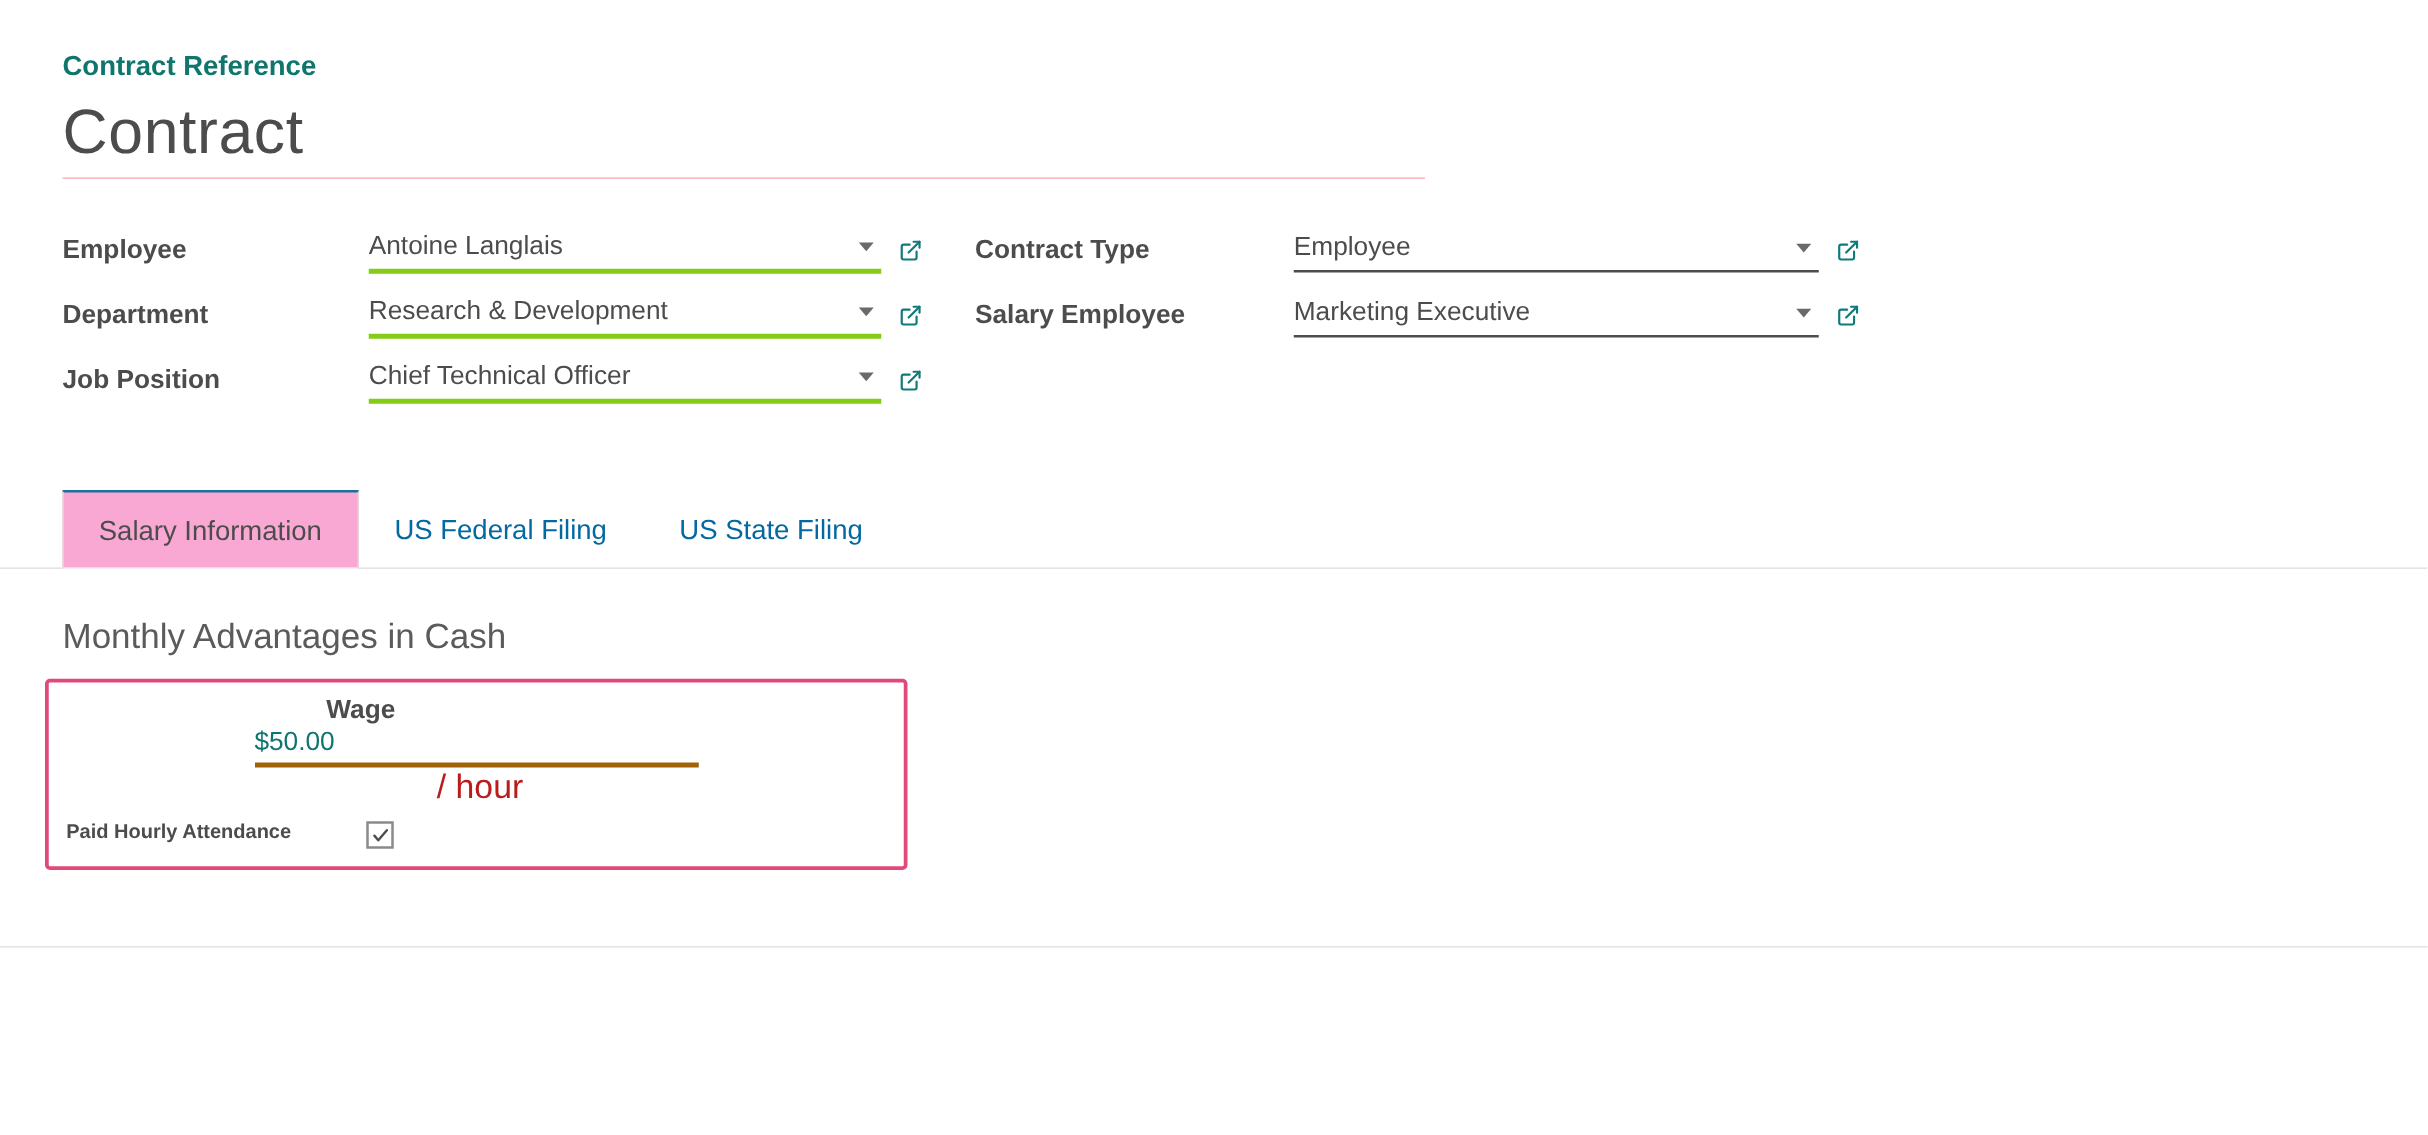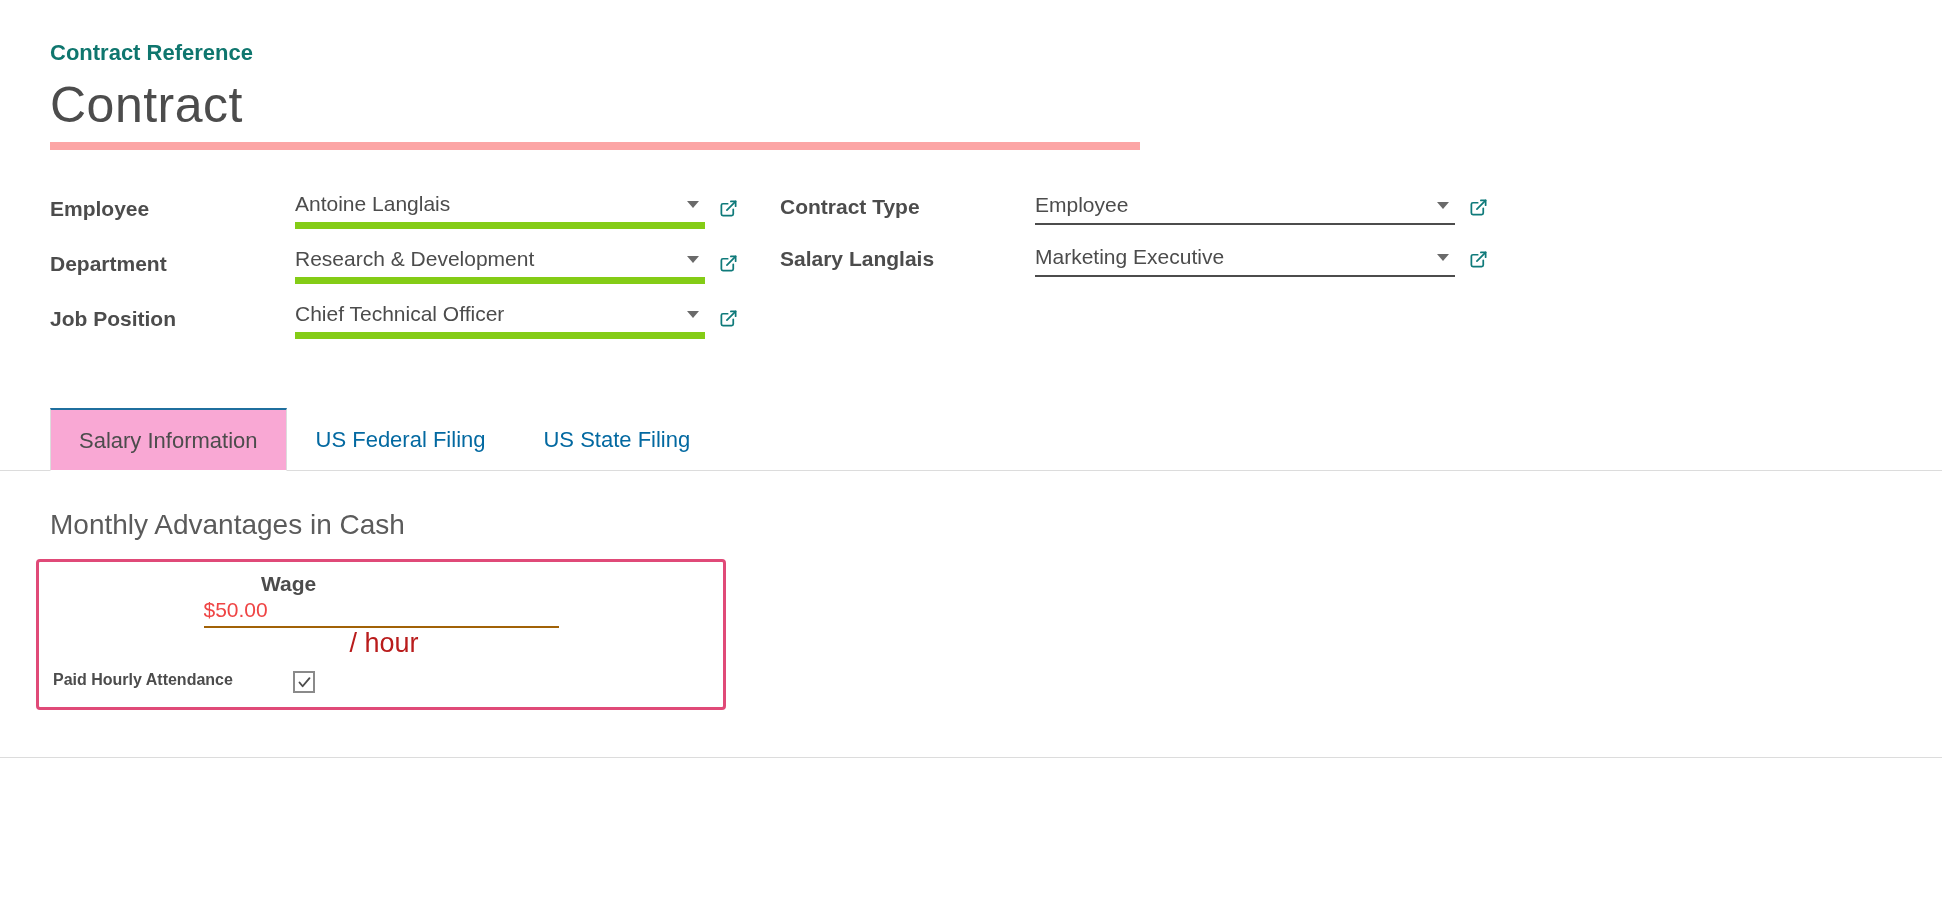--- a/index.html
+++ b/index.html
@@ -14,21 +14,21 @@
   .form-sheet {
     padding: 40px 50px 0 50px;
   }
   .ref-label {
     font-size: 22px;
     font-weight: 700;
     color: #0f766e;
     margin-bottom: 10px;
   }
   .title-row {
-    border-bottom: 8px solid #fca5a5;
+    border-bottom: 1px solid #fca5a5;
     padding-bottom: 8px;
     margin-bottom: 38px;
     width: 1090px;
   }
   .title {
     font-size: 50px;
     font-weight: 400;
     color: #4c4c4c;
     letter-spacing: 0.5px;
   }
@@ -52,21 +52,21 @@
     font-weight: 700;
     color: #4c4c4c;
   }
   .field-value-wrap {
     display: flex;
     align-items: center;
     gap: 14px;
   }
   .field-value {
     width: 410px;
-    border-bottom: 7px solid #84cc16;
+    border-bottom: 4px solid #84cc16;
     padding: 4px 0 6px 0;
     font-size: 21px;
     color: #4c4c4c;
     position: relative;
     display: flex;
     align-items: center;
     justify-content: space-between;
     cursor: text;
   }
   .field-value.emph {
@@ -132,23 +132,23 @@
   }
   .wage-label {
     width: 240px;
     font-size: 21px;
     font-weight: 700;
     color: #4c4c4c;
   }
   .wage-input {
     width: 355px;
     border: none;
-    border-bottom: 2px solid #a16207;
+    border-bottom: 4px solid #a16207;
     font-size: 21px;
-    color: #ef4444;
+    color: #0f766e;
     padding: 2px 0 4px 0;
     background: transparent;
     outline: none;
   }
   .wage-suffix {
     font-size: 27px;
     color: #b91c1c;
     margin-left: 6px;
   }
   .check-row {
@@ -260,21 +260,21 @@
             <svg viewBox="0 0 24 24" fill="none" stroke="#0f7a7a" stroke-width="2.2" stroke-linecap="round" stroke-linejoin="round">
                 <path d="M18 13v6a2 2 0 0 1-2 2H5a2 2 0 0 1-2-2V8a2 2 0 0 1 2-2h6"></path>
                 <polyline points="15 3 21 3 21 9"></polyline>
                 <line x1="10" y1="14" x2="21" y2="3"></line>
               </svg>
           </span>
         </div>
       </div>
 
       <div class="field-row">
-        <div class="field-label" style="width:255px">Salary Langlais</div>
+        <div class="field-label" style="width:255px">Salary Employee</div>
         <div class="field-value-wrap">
           <div class="field-value emph" style="width:420px">
             <span>Marketing Executive</span>
             <span class="caret"></span>
           </div>
           <span class="ext-icon">
             <svg viewBox="0 0 24 24" fill="none" stroke="#0f7a7a" stroke-width="2.2" stroke-linecap="round" stroke-linejoin="round">
                 <path d="M18 13v6a2 2 0 0 1-2 2H5a2 2 0 0 1-2-2V8a2 2 0 0 1 2-2h6"></path>
                 <polyline points="15 3 21 3 21 9"></polyline>
                 <line x1="10" y1="14" x2="21" y2="3"></line>

